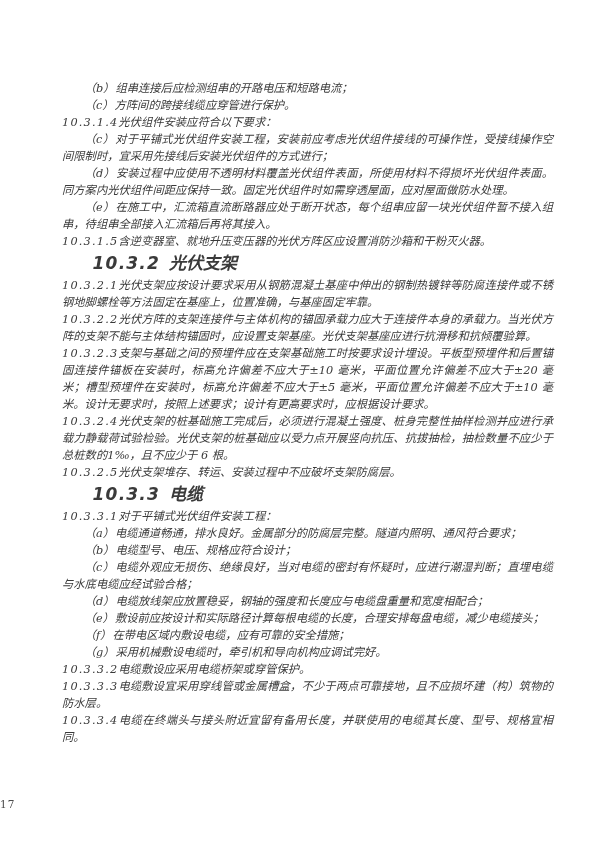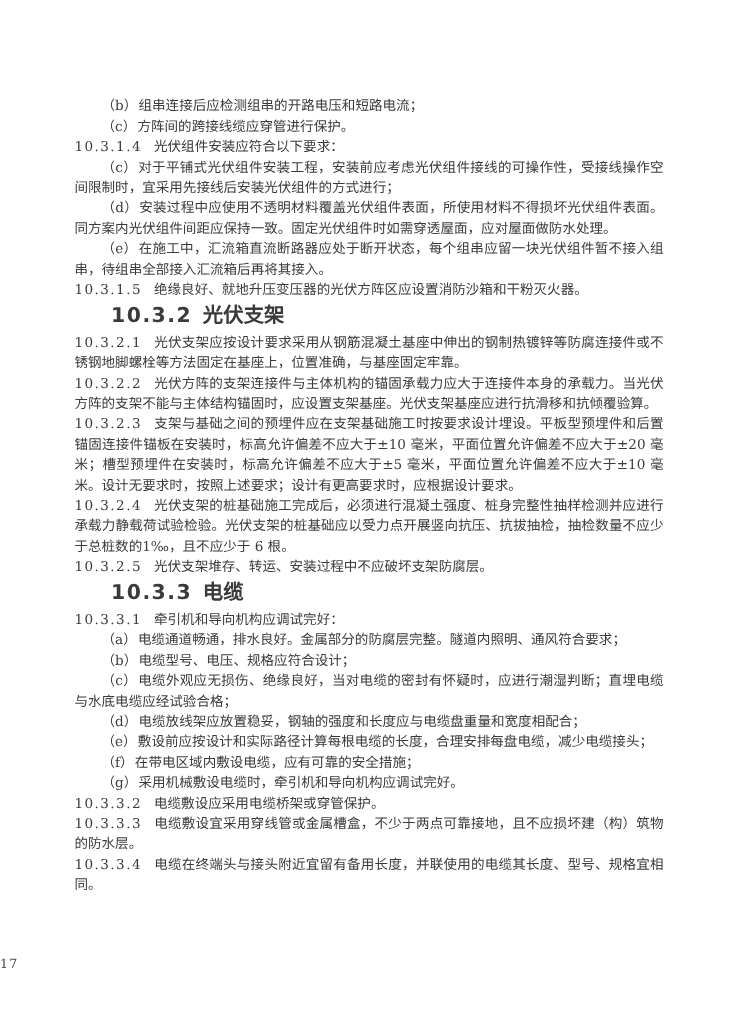--- a/index.html
+++ b/index.html
@@ -18,30 +18,30 @@
     color: var(--text-color, #3a3a3a);
   }
   .content {
     position: absolute;
     top: 80px;
     left: 62px;
     width: 491px;
     font-size: 11.3px;
     line-height: 17px;
     text-align: justify;
+    font-style: italic;
   }
   .content p {
     margin: 0;
     padding: 0;
   }
   
   p.clause { text-indent: 0; }
   p.clause .para-label {
     letter-spacing: 1.2px;
-    margin-right: 10px;
     white-space: nowrap;
   }
   
   p.item { text-indent: 2em; }
   p.item .para-label { margin-right: 1px; }
   
   p.heading {
     font-family: "DejaVu Sans", "Liberation Sans", sans-serif;
     font-weight: bold;
     font-size: 17px;
@@ -68,29 +68,29 @@
 <body>
 
 <div class="page" style="--text-color: #3a3a3a; --page-bg: #ffffff;">
   <div class="content" id="doc-body">
       <p class="item"><span class="para-label">（b）</span><span class="para-text">组串连接后应检测组串的开路电压和短路电流；</span></p>
       <p class="item"><span class="para-label">（c）</span><span class="para-text">方阵间的跨接线缆应穿管进行保护。</span></p>
       <p class="clause"><span class="para-label">10.3.1.4</span><span class="para-text">光伏组件安装应符合以下要求：</span></p>
       <p class="item"><span class="para-label">（c）</span><span class="para-text">对于平铺式光伏组件安装工程，安装前应考虑光伏组件接线的可操作性，受接线操作空间限制时，宜采用先接线后安装光伏组件的方式进行；</span></p>
       <p class="item"><span class="para-label">（d）</span><span class="para-text">安装过程中应使用不透明材料覆盖光伏组件表面，所使用材料不得损坏光伏组件表面。同方案内光伏组件间距应保持一致。固定光伏组件时如需穿透屋面，应对屋面做防水处理。</span></p>
       <p class="item"><span class="para-label">（e）</span><span class="para-text">在施工中，汇流箱直流断路器应处于断开状态，每个组串应留一块光伏组件暂不接入组串，待组串全部接入汇流箱后再将其接入。</span></p>
-      <p class="clause"><span class="para-label">10.3.1.5</span><span class="para-text">绝缘良好、就地升压变压器的光伏方阵区应设置消防沙箱和干粉灭火器。</span></p>
+      <p class="clause"><span class="para-label">10.3.1.5</span><span class="para-text">含逆变器室、就地升压变压器的光伏方阵区应设置消防沙箱和干粉灭火器。</span></p>
       <p class="heading"><span class="para-label">10.3.2</span><span class="para-text">光伏支架</span></p>
       <p class="clause"><span class="para-label">10.3.2.1</span><span class="para-text">光伏支架应按设计要求采用从钢筋混凝土基座中伸出的钢制热镀锌等防腐连接件或不锈钢地脚螺栓等方法固定在基座上，位置准确，与基座固定牢靠。</span></p>
       <p class="clause"><span class="para-label">10.3.2.2</span><span class="para-text">光伏方阵的支架连接件与主体机构的锚固承载力应大于连接件本身的承载力。当光伏方阵的支架不能与主体结构锚固时，应设置支架基座。光伏支架基座应进行抗滑移和抗倾覆验算。</span></p>
       <p class="clause"><span class="para-label">10.3.2.3</span><span class="para-text">支架与基础之间的预埋件应在支架基础施工时按要求设计埋设。平板型预埋件和后置锚固连接件锚板在安装时，标高允许偏差不应大于±10 毫米，平面位置允许偏差不应大于±20 毫米；槽型预埋件在安装时，标高允许偏差不应大于±5 毫米，平面位置允许偏差不应大于±10 毫米。设计无要求时，按照上述要求；设计有更高要求时，应根据设计要求。</span></p>
       <p class="clause"><span class="para-label">10.3.2.4</span><span class="para-text">光伏支架的桩基础施工完成后，必须进行混凝土强度、桩身完整性抽样检测并应进行承载力静载荷试验检验。光伏支架的桩基础应以受力点开展竖向抗压、抗拔抽检，抽检数量不应少于总桩数的1‰，且不应少于 6 根。</span></p>
       <p class="clause"><span class="para-label">10.3.2.5</span><span class="para-text">光伏支架堆存、转运、安装过程中不应破坏支架防腐层。</span></p>
       <p class="heading"><span class="para-label">10.3.3</span><span class="para-text">电缆</span></p>
-      <p class="clause"><span class="para-label">10.3.3.1</span><span class="para-text">牵引机和导向机构应调试完好：</span></p>
+      <p class="clause"><span class="para-label">10.3.3.1</span><span class="para-text">对于平铺式光伏组件安装工程：</span></p>
       <p class="item"><span class="para-label">（a）</span><span class="para-text">电缆通道畅通，排水良好。金属部分的防腐层完整。隧道内照明、通风符合要求；</span></p>
       <p class="item"><span class="para-label">（b）</span><span class="para-text">电缆型号、电压、规格应符合设计；</span></p>
       <p class="item"><span class="para-label">（c）</span><span class="para-text">电缆外观应无损伤、绝缘良好，当对电缆的密封有怀疑时，应进行潮湿判断；直埋电缆与水底电缆应经试验合格；</span></p>
       <p class="item"><span class="para-label">（d）</span><span class="para-text">电缆放线架应放置稳妥，钢轴的强度和长度应与电缆盘重量和宽度相配合；</span></p>
       <p class="item"><span class="para-label">（e）</span><span class="para-text">敷设前应按设计和实际路径计算每根电缆的长度，合理安排每盘电缆，减少电缆接头；</span></p>
       <p class="item"><span class="para-label">（f）</span><span class="para-text">在带电区域内敷设电缆，应有可靠的安全措施；</span></p>
       <p class="item"><span class="para-label">（g）</span><span class="para-text">采用机械敷设电缆时，牵引机和导向机构应调试完好。</span></p>
       <p class="clause"><span class="para-label">10.3.3.2</span><span class="para-text">电缆敷设应采用电缆桥架或穿管保护。</span></p>
       <p class="clause"><span class="para-label">10.3.3.3</span><span class="para-text">电缆敷设宜采用穿线管或金属槽盒，不少于两点可靠接地，且不应损坏建（构）筑物的防水层。</span></p>
       <p class="clause"><span class="para-label">10.3.3.4</span><span class="para-text">电缆在终端头与接头附近宜留有备用长度，并联使用的电缆其长度、型号、规格宜相同。</span></p>

